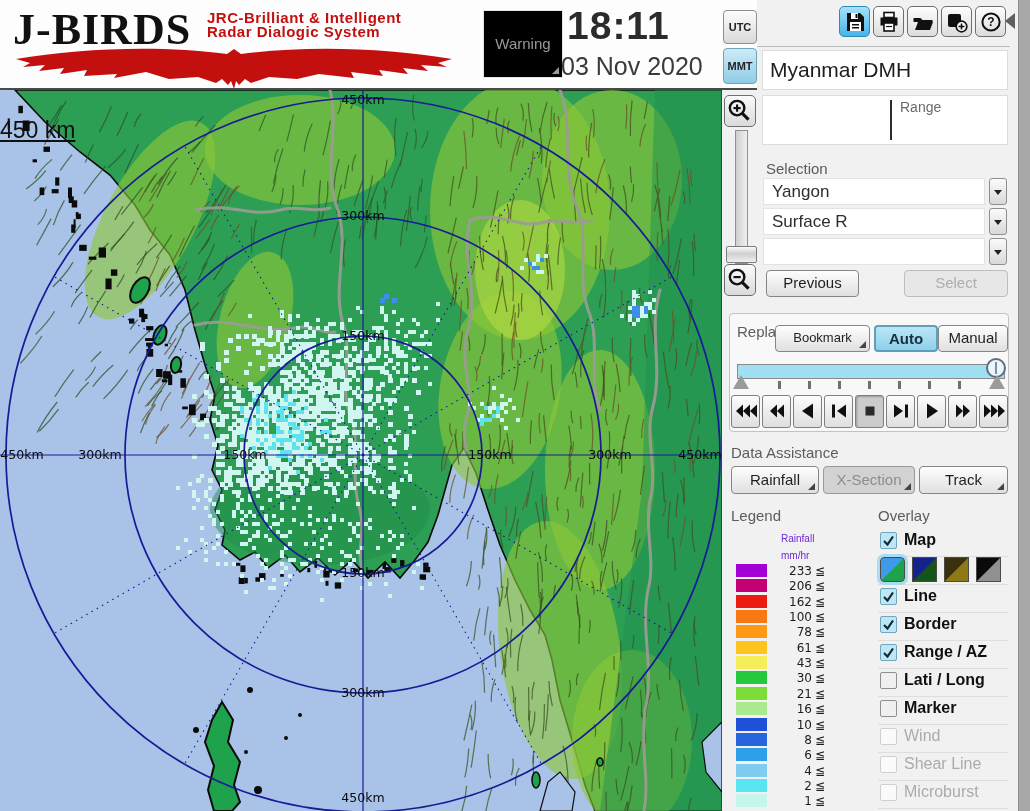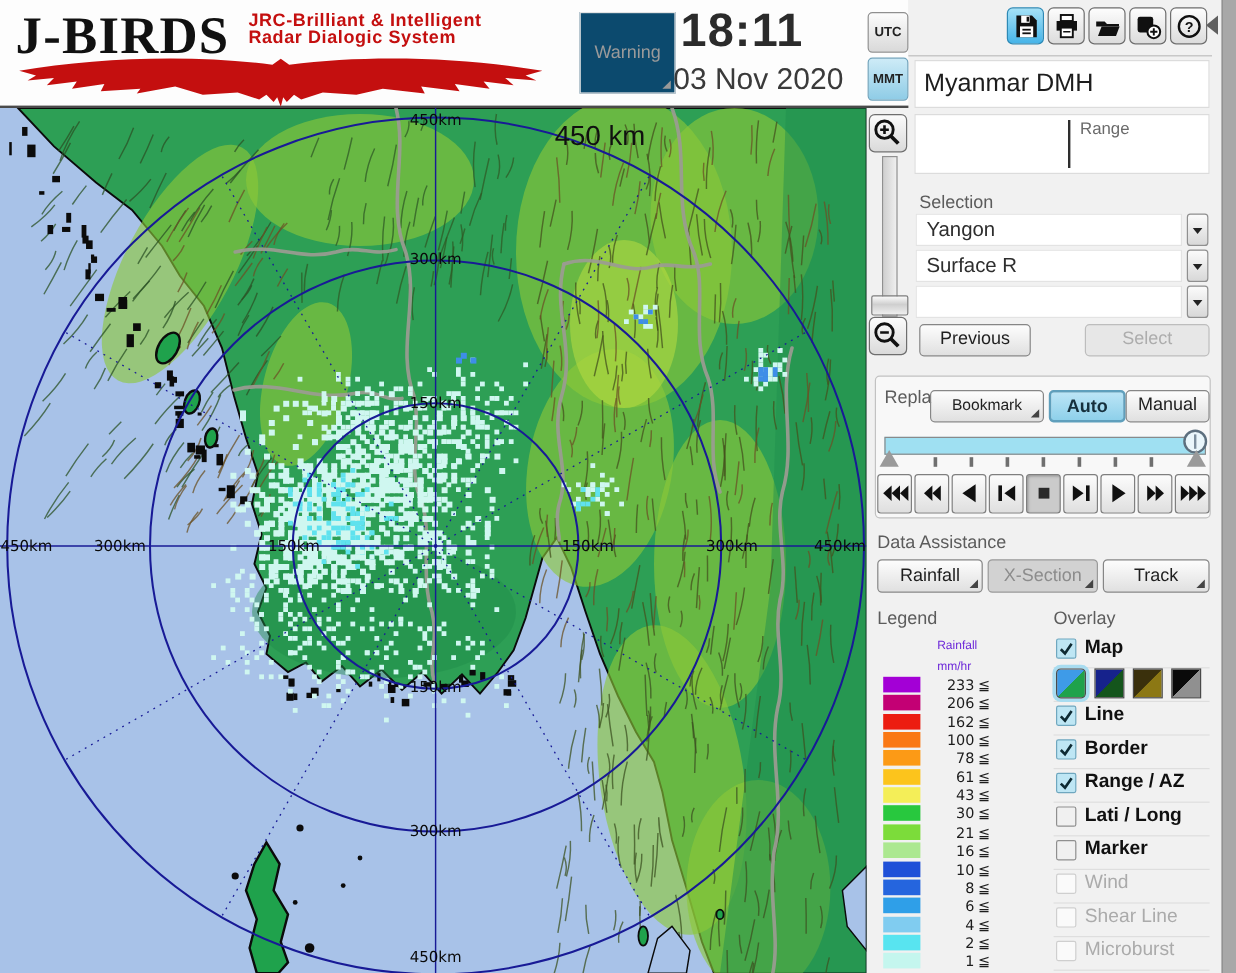--- a/index.html
+++ b/index.html
@@ -4,21 +4,21 @@
 <style>
   html,body{margin:0;padding:0;}
   body{width:1030px;height:811px;position:relative;overflow:hidden;background:#F1F1F1;
        font-family:"Liberation Sans",sans-serif;-webkit-font-smoothing:antialiased;}
   .abs{position:absolute;}
   
   #header{left:0;top:0;width:757px;height:88px;background:#FDFDFD;border-bottom:2px solid #4a4a4a;}
   #logo-title{left:13px;top:4px;font-family:"Liberation Serif",serif;font-weight:bold;font-size:44px;
               letter-spacing:1px;color:#111;}
   #logo-sub{left:207px;top:11px;color:#C40F0F;font-weight:bold;font-size:15px;line-height:14px;letter-spacing:.5px;}
-  #warning-box{left:483px;top:10px;width:78px;height:66px;background:#0c4a6e;border:1px solid #E4E4E4;}
+  #warning-box{left:483px;top:10px;width:78px;height:66px;background:#000000;border:1px solid #E4E4E4;}
   #warning-box span{position:absolute;left:0;right:0;top:24px;text-align:center;color:#9a9a9a;font-size:15px;}
   .corner{position:absolute;right:3px;bottom:3px;width:0;height:0;border-left:7px solid transparent;border-bottom:7px solid #444;}
   .corner.grey{border-bottom-color:#999;}
   #clock-time{left:567px;top:4px;width:150px;font-size:39px;font-weight:bold;color:#2b2b2b;letter-spacing:1px;}
   #clock-date{left:561px;top:52px;width:160px;font-size:25px;color:#3a3a3a;}
   .tzbtn{position:absolute;width:34px;font-size:11px;font-weight:bold;color:#222;text-align:center;
          border:1px solid #8f8f8f;border-radius:4px;background:linear-gradient(#FCFCFC,#D9D9D9);box-sizing:border-box;}
   .tzbtn.active{background:linear-gradient(#CDEBF7,#8FCCE6);border-color:#6FA3BC;}
   
   #topstrip{left:757px;top:0;width:253px;height:46px;background:#F1F1F1;border-bottom:1px solid #BDBDBD;}
@@ -35,21 +35,21 @@
   .zoombtn{position:absolute;width:32px;height:32px;border:1.5px solid #6e6e6e;border-radius:5px;
            background:linear-gradient(#FBFBFB,#DADADA);box-sizing:border-box;}
   #zoomtrack{left:735px;top:130px;width:11px;height:132px;background:linear-gradient(90deg,#cfcfcf,#efefef);
              border:1px solid #909090;}
   #zoomthumb{left:726px;top:246px;width:29px;height:15px;border:1px solid #7d7d7d;border-radius:2px;
              background:linear-gradient(#fafafa,#cfcfcf 45%,#efefef);}
   
   .whitebox{position:absolute;background:#fff;border:1px solid #DCDCDC;box-sizing:border-box;}
   #station-name{left:770px;top:58px;font-size:21px;color:#1d1d1d;}
   #range-label{left:900px;top:99px;font-size:14px;color:#6a6a6a;}
-  #range-value{left:0;top:100px;width:1000px;text-align:center;font-size:23px;color:#101010;}
+  #range-value{left:0;top:117px;width:1000px;text-align:left;font-size:23px;color:#101010;text-decoration:underline;}
   #range-divider{left:890px;top:100px;width:2px;height:40px;background:#2e2e2e;}
   .panel-label{position:absolute;font-size:15px;color:#5c5c5c;}
   .ddfield{position:absolute;left:763px;width:222px;height:27px;background:#fff;border:1px solid #E3E3E3;
            box-sizing:border-box;font-size:17px;color:#2e2e2e;padding:3px 0 0 8px;}
   .ddbtn{position:absolute;left:989px;width:18px;height:27px;border:1px solid #8f8f8f;border-radius:3px;
          background:linear-gradient(#FBFBFB,#D8D8D8);box-sizing:border-box;}
   .ddbtn i{position:absolute;left:4px;top:11px;width:0;height:0;border-left:4px solid transparent;
            border-right:4px solid transparent;border-top:5px solid #222;}
   .pushbtn{position:absolute;height:27px;border:1px solid #868686;border-radius:4px;box-sizing:border-box;
            background:linear-gradient(#FDFDFD,#E0E0E0);font-size:15px;color:#1f1f1f;text-align:center;line-height:24px;}

